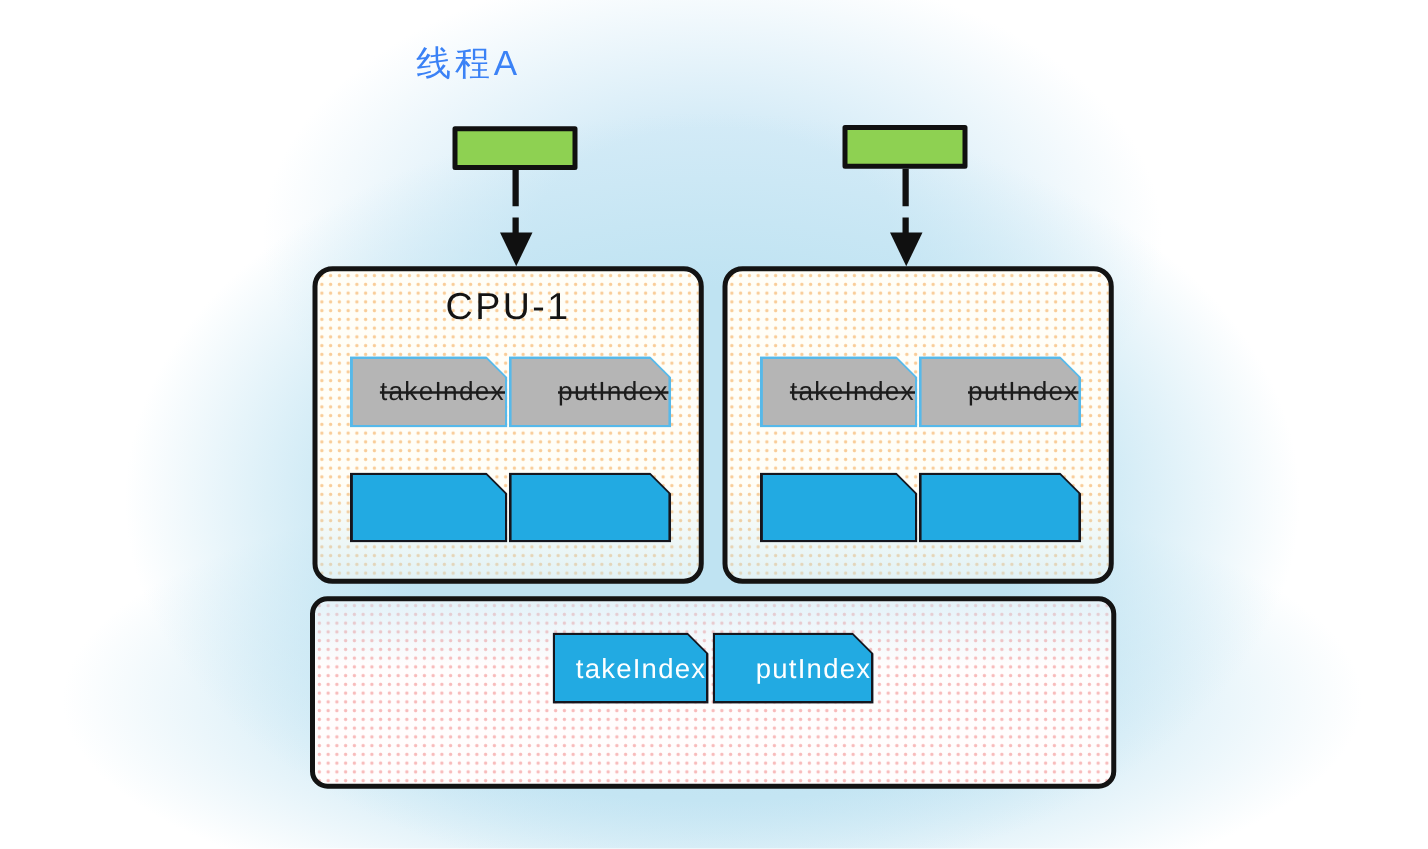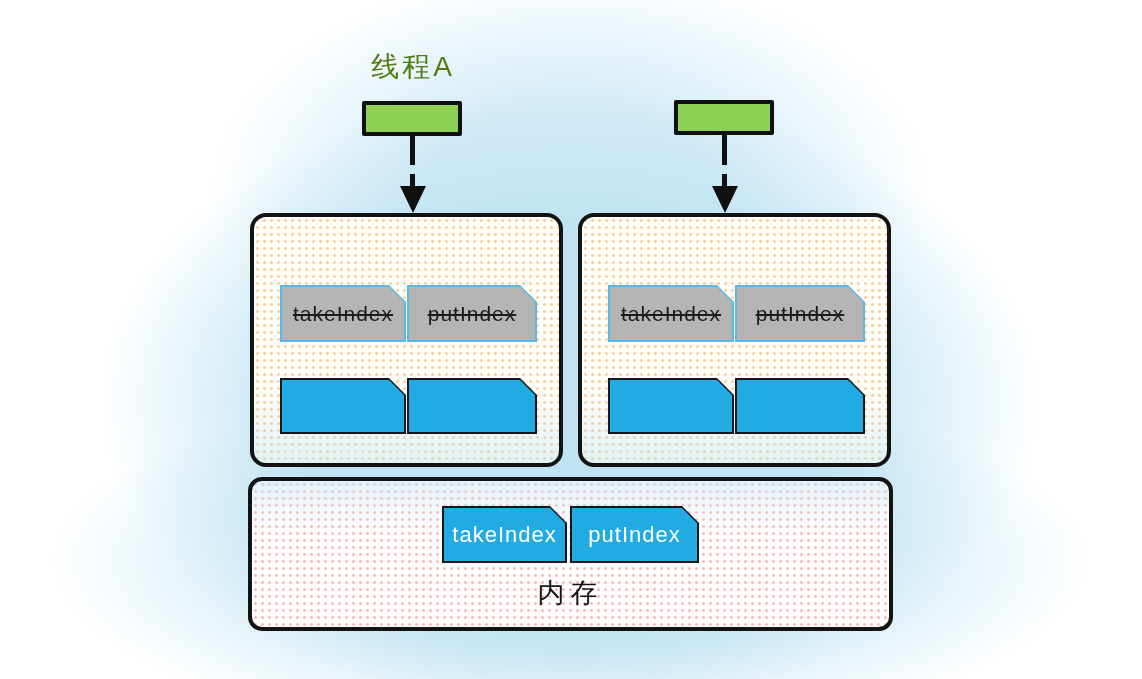--- a/index.html
+++ b/index.html
@@ -9,22 +9,22 @@
   .canvas { position:relative; width:1142px; height:679px; overflow:hidden; background:#ffffff; }
 
   
   .halo { position:absolute; inset:0;
     background:
       radial-gradient(ellipse 470px 310px at 570px 400px, #bfe3f2 55%, rgba(191,227,242,0) 100%),
       radial-gradient(ellipse 360px 220px at 570px 190px, #d4ebf7 40%, rgba(212,235,247,0) 100%),
       radial-gradient(ellipse 520px 180px at 570px 560px, #c9e7f4 45%, rgba(201,231,244,0) 100%);
   }
 
-  .thread-label { position:absolute; top:48px; width:160px; text-align:center;
-    font-size:28px; letter-spacing:3px; color:#4d7c0f; }
+  .thread-label { position:absolute; top:32px; width:160px; 
+    font-size:28px; letter-spacing:3px; color:#3b82f6; }
 
   .thread-box { position:absolute; width:100px; height:35px; background:#8ed152;
     border:4px solid #101010; border-radius:2px; }
 
   .arrow-seg { position:absolute; width:5px; background:#101010; }
   .arrow-head { position:absolute; width:0; height:0;
     border-left:13px solid transparent; border-right:13px solid transparent;
     border-top:27px solid #101010; }
 
   .panel { position:absolute; border:4px solid #131313; }
@@ -43,21 +43,21 @@
 
   .panel-title { position:absolute; left:0; width:100%; text-align:center;
     font-size:30px; letter-spacing:2px; color:#141414; }
   .cpu-title { top:12px; }
   .mem-title { top:94px; font-size:27px; letter-spacing:6px; }
 
   
   .tag { position:absolute; }
   .tag .bord { position:absolute; inset:0;
     clip-path:polygon(0 0, calc(100% - 17px) 0, 100% 17px, 100% 100%, 0 100%); }
-  .tag .fill { position:absolute; inset:2px; display:flex; align-items:center; justify-content:center;
+  .tag .fill { position:absolute; inset:2px; display:flex; align-items:center; justify-content:flex-end;
     clip-path:polygon(0 0, calc(100% - 15px) 0, 100% 15px, 100% 100%, 0 100%); }
   .tag.gray .bord { background:#56b9ea; }
   .tag.gray .fill { background:#b5b5b5; }
   .tag.gray .fill span { font-size:21px; color:#1c1c1c; letter-spacing:1px;
     text-decoration:line-through; text-decoration-thickness:2px; }
   .tag.blue .bord { background:#15151d; }
   .tag.blue .fill { background:#22aae2; }
   .tag.blue .fill span { font-size:22px; color:#ffffff; letter-spacing:1px; }
 
   
@@ -80,20 +80,21 @@
   <div class="arrow-seg" style="left:410px; top:135px; height:30px;"></div>
   <div class="arrow-seg" style="left:410px; top:174px; height:16px;"></div>
   <div class="arrow-head" style="left:400px; top:186px;"></div>
 
   <div class="thread-box" style="left:674px; top:100px;"></div>
   <div class="arrow-seg" style="left:722px; top:135px; height:30px;"></div>
   <div class="arrow-seg" style="left:722px; top:174px; height:16px;"></div>
   <div class="arrow-head" style="left:712px; top:186px;"></div>
 
   <div class="panel cpu-panel" style="left:250px;">
+    <div class="panel-title cpu-title">CPU-1</div>
     <div class="tag gray pos-cache-take">
       <div class="bord"></div>
       <div class="fill">
           <span>takeIndex</span>
         </div>
     </div>
     <div class="tag gray pos-cache-put">
       <div class="bord"></div>
       <div class="fill">
           <span>putIndex</span>
@@ -146,15 +147,14 @@
       <div class="fill">
           <span>takeIndex</span>
         </div>
     </div>
     <div class="tag blue pos-mem-put">
       <div class="bord"></div>
       <div class="fill">
           <span>putIndex</span>
         </div>
     </div>
-    <div class="panel-title mem-title">内存</div>
   </div>
 </div>
 
 </body></html>

